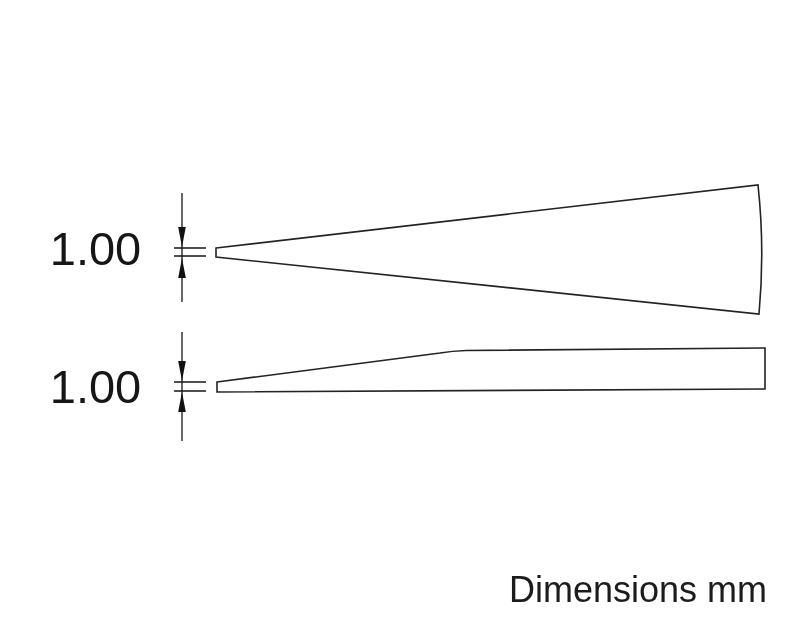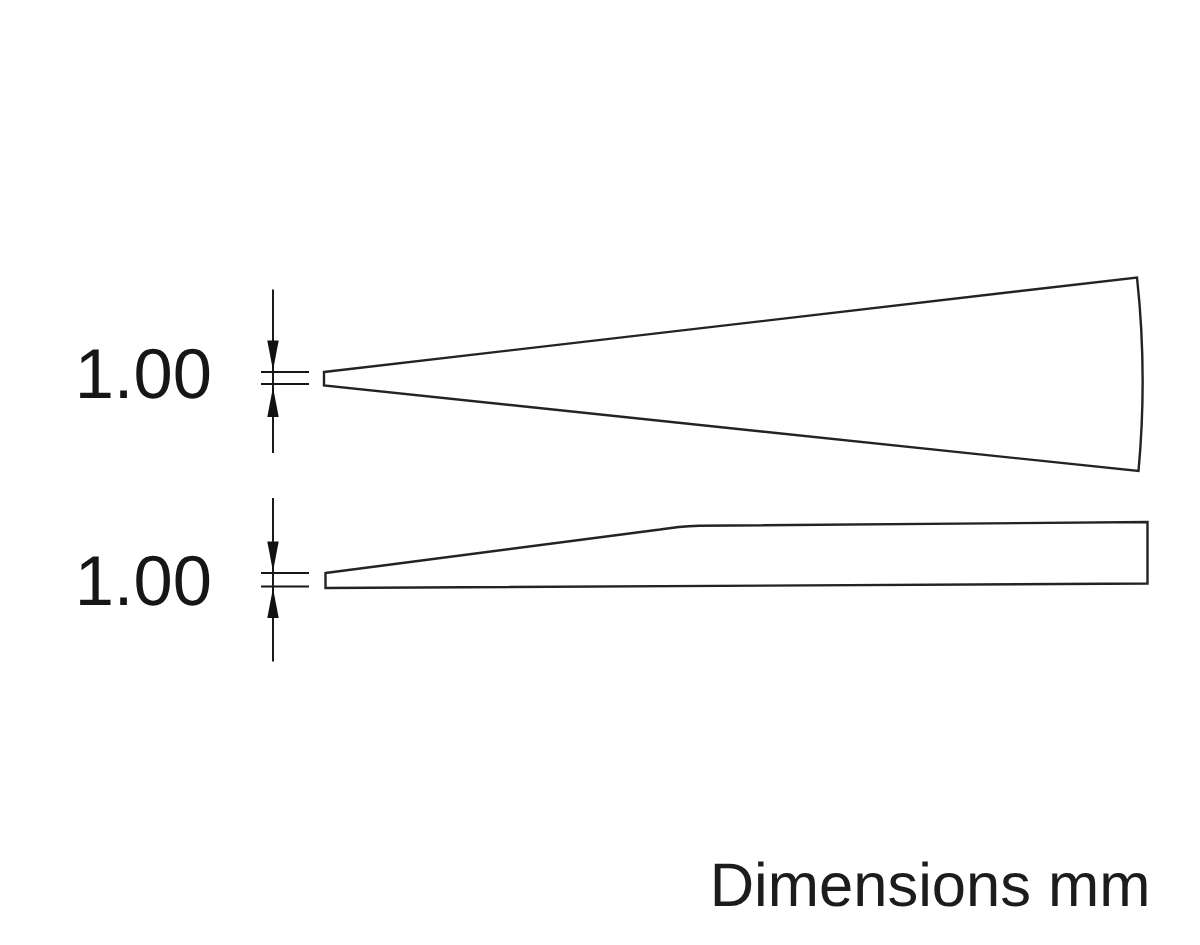--- a/index.html
+++ b/index.html
@@ -44,21 +44,21 @@
     text-align: center;
     white-space: nowrap;
   }
   .dim-label-top { left: 48px; top: 224px; }
   .dim-label-bottom { left: 48px; top: 362px; }
   .units-note {
     position: absolute;
     right: 33px;
     top: 570px;
     color: #1c1c1c;
-    font-size: 41px;
+    font-size: 36px;
     line-height: 40px;
     white-space: nowrap;
   }
 </style>
 </head>
 <body>
 
 <div class="canvas">
 
   <svg class="drawing-svg" width="800" height="630" viewBox="0 0 800 630">

